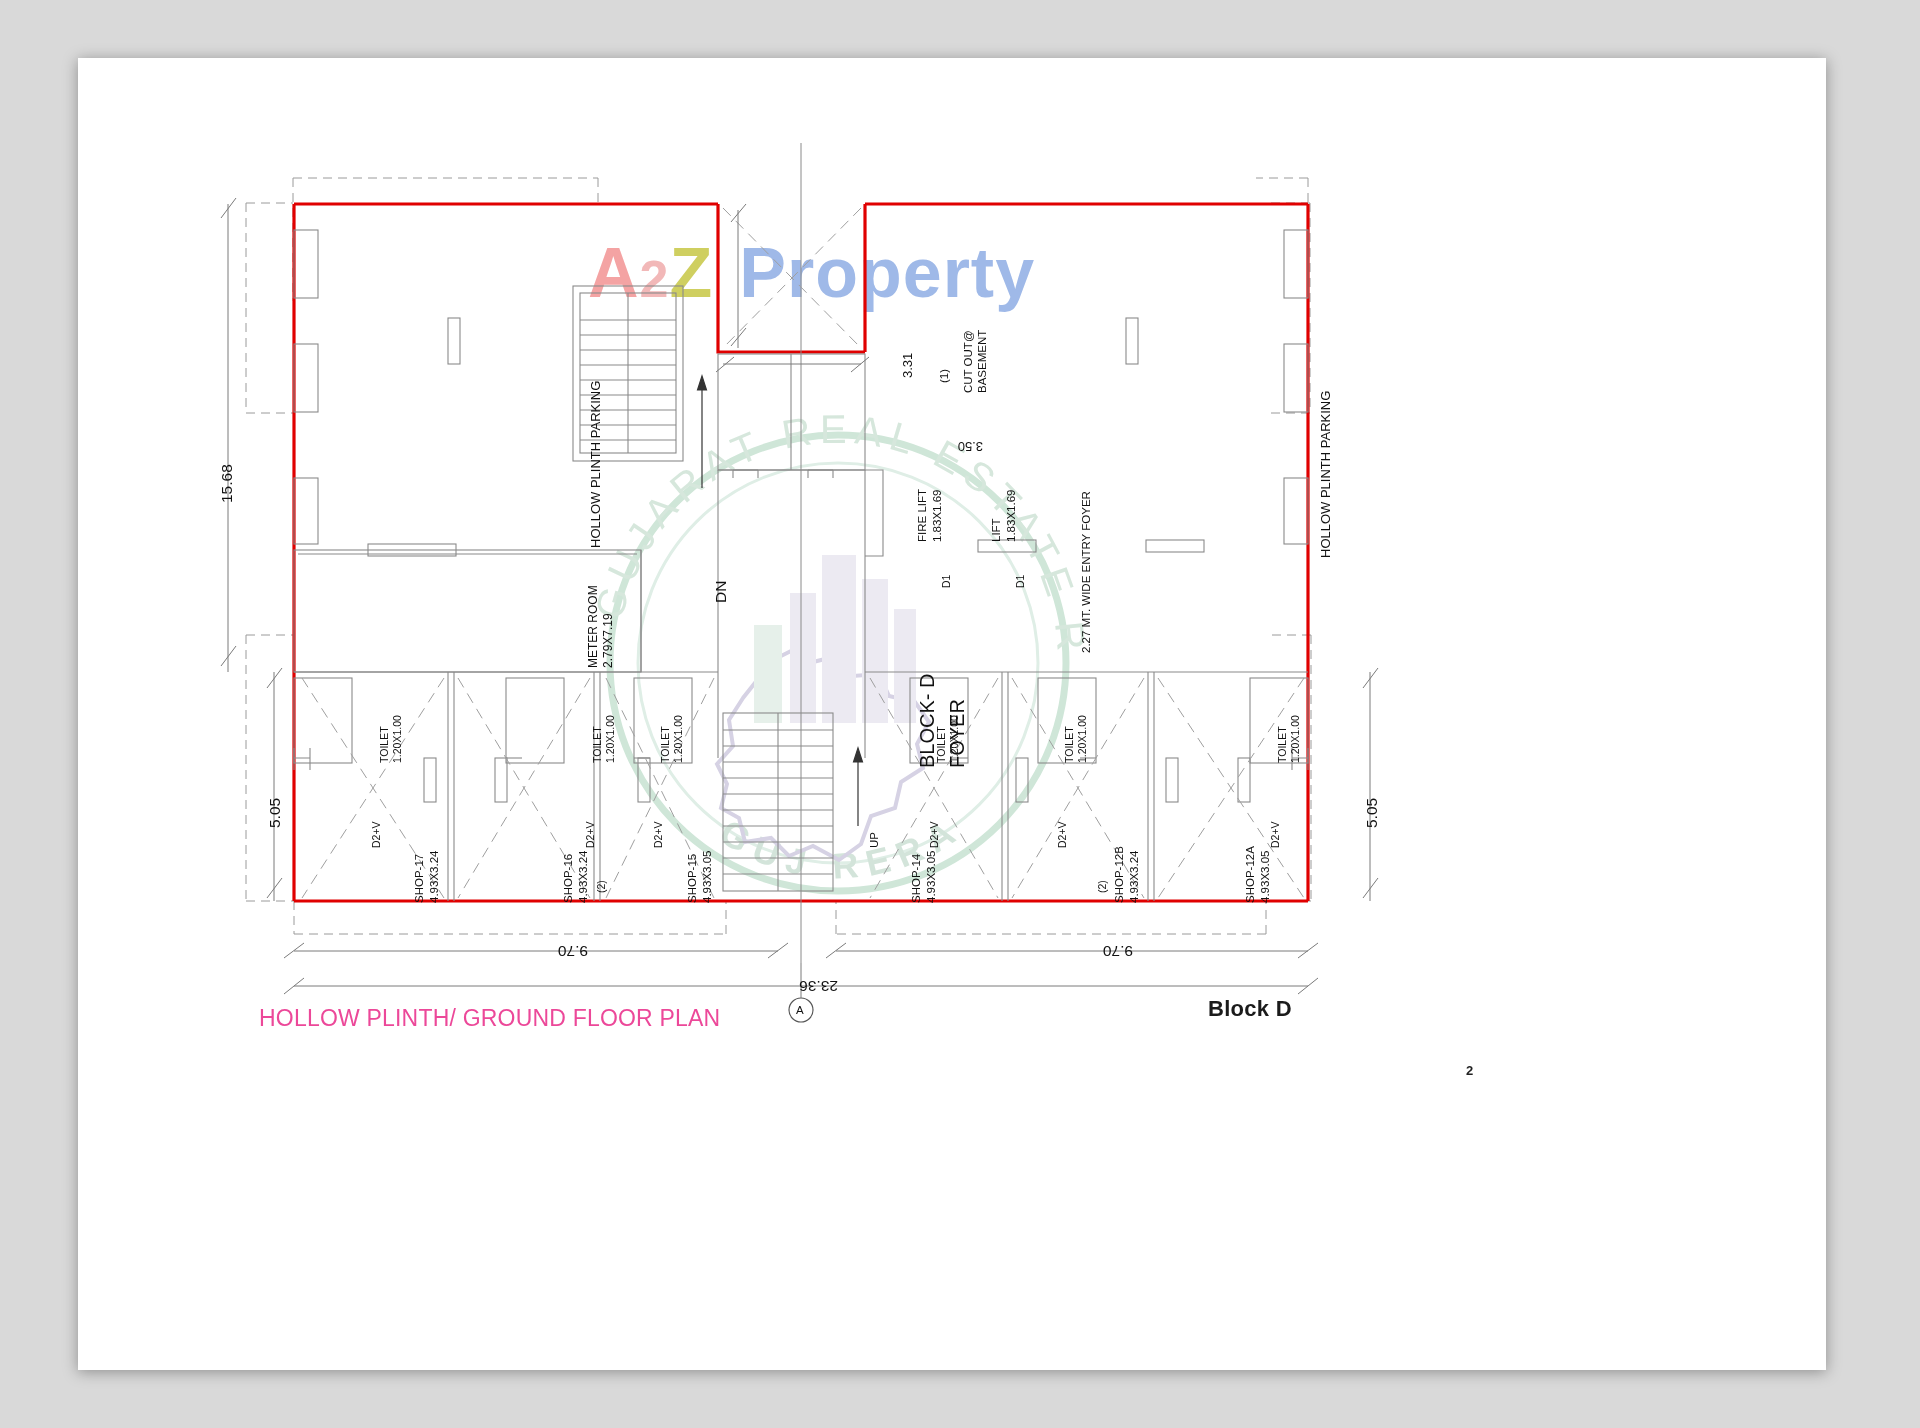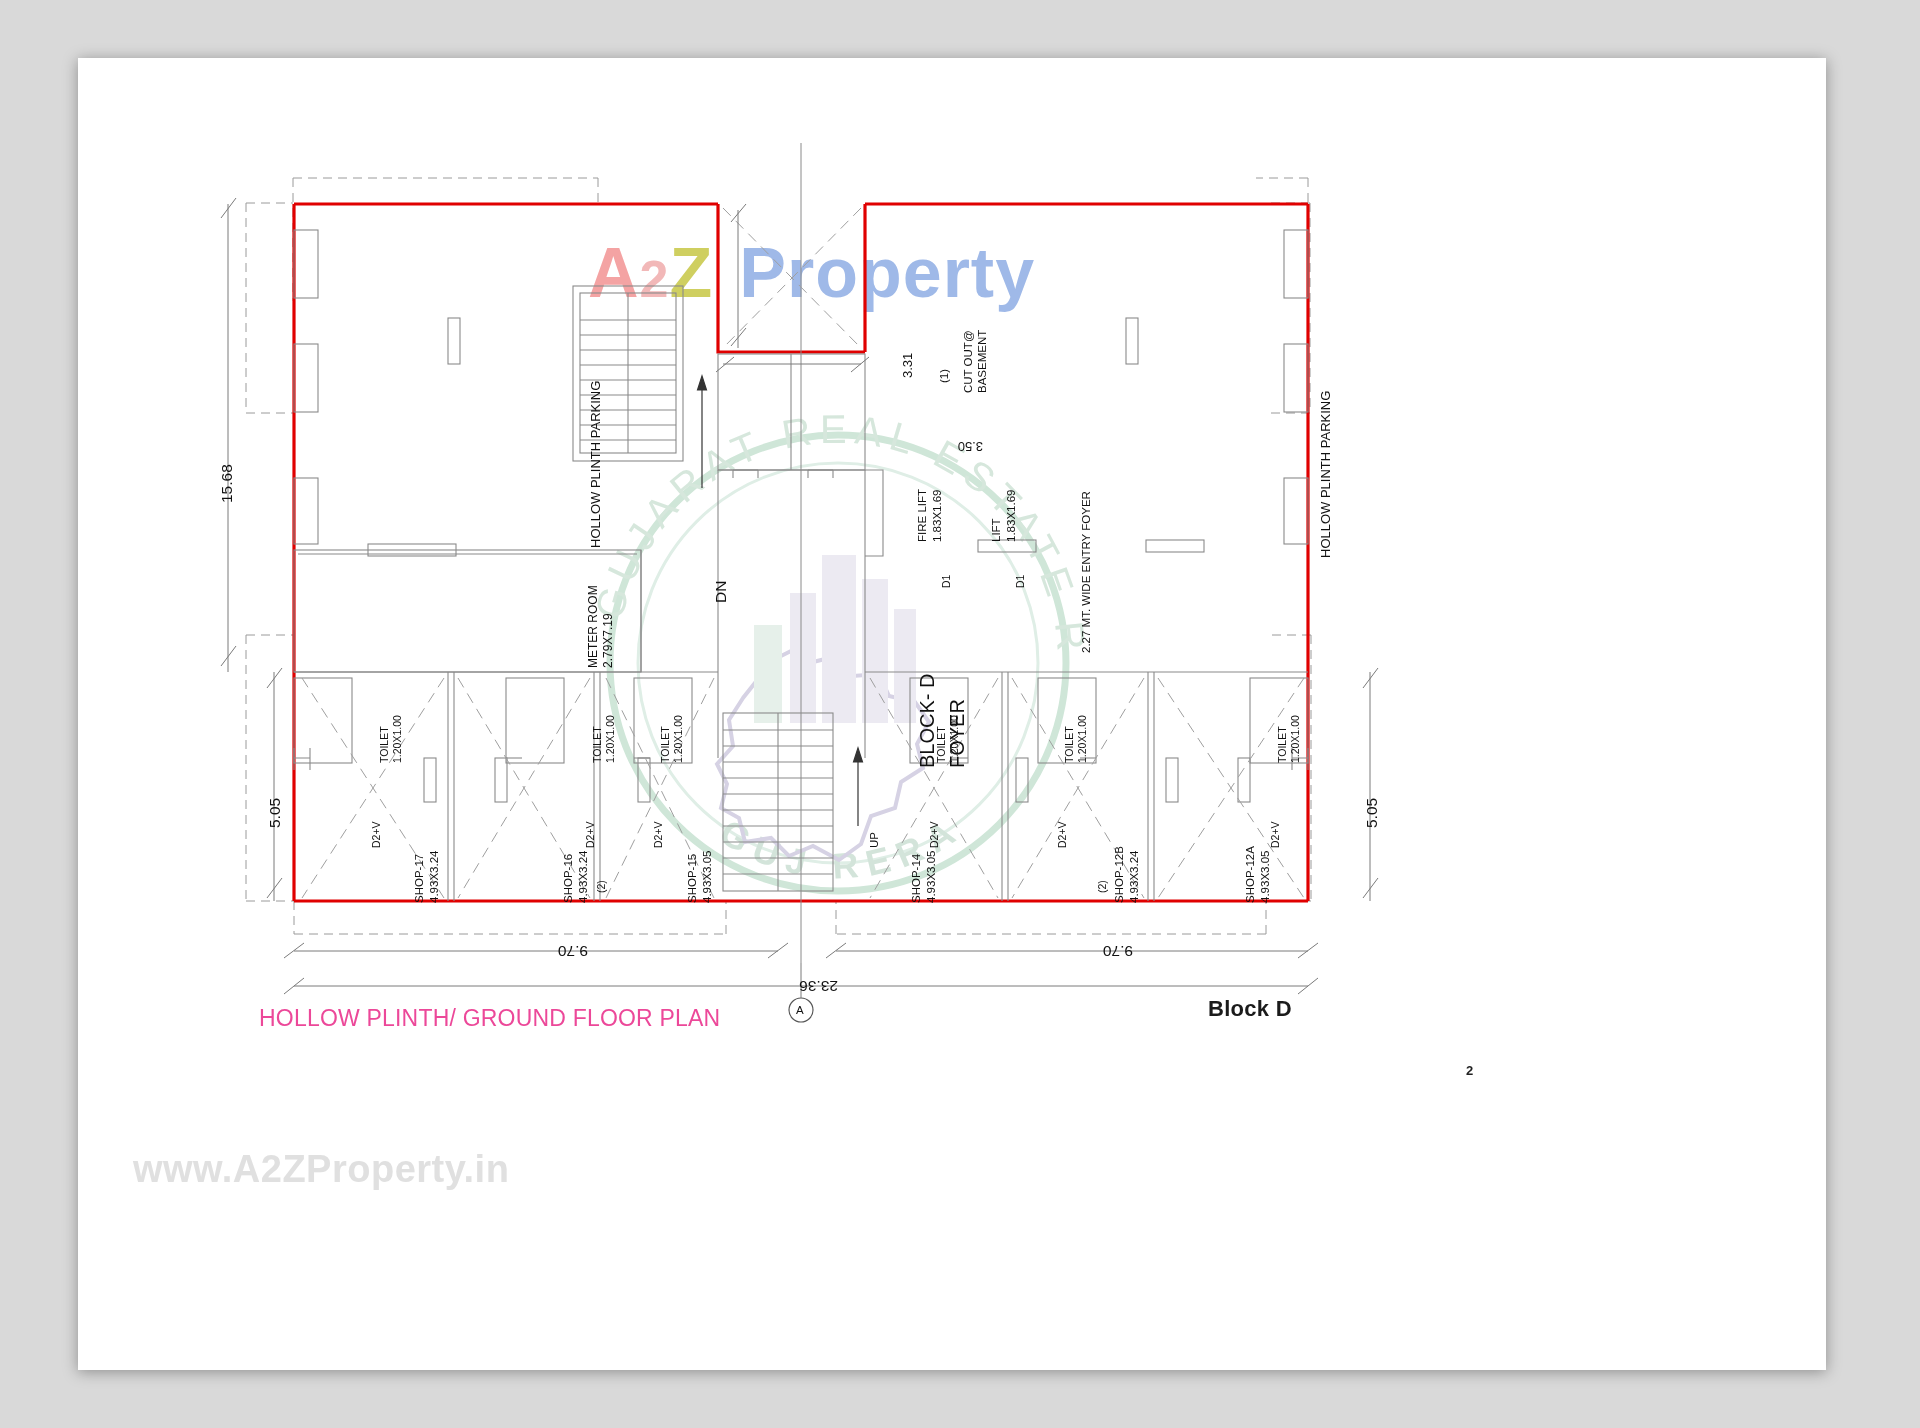--- a/index.html
+++ b/index.html
@@ -91,21 +91,20 @@
         <rect x="232" y="300" width="26" height="130"></rect>
         <rect x="264" y="262" width="34" height="168"></rect>
         <rect x="304" y="286" width="26" height="144"></rect>
         <rect x="336" y="316" width="22" height="114"></rect>
       </g>
       <g fill="#e6f0ea">
         <rect x="196" y="332" width="28" height="98"></rect>
       </g>
     </svg>
 
-    <div class="wm-url">www.A2ZProperty.in</div>
 
     <svg id="draw" viewBox="0 0 1748 1312">
 
       <g stroke="#9a9a9a" stroke-width="1" fill="none" stroke-dasharray="9 6">
 
         <path d="M215 120 L215 243 M215 120 L520 120"></path>
         <path d="M520 120 L520 150"></path>
         <path d="M168 145 L168 355 M168 145 L215 145"></path>
         <path d="M168 355 L215 355"></path>
 

